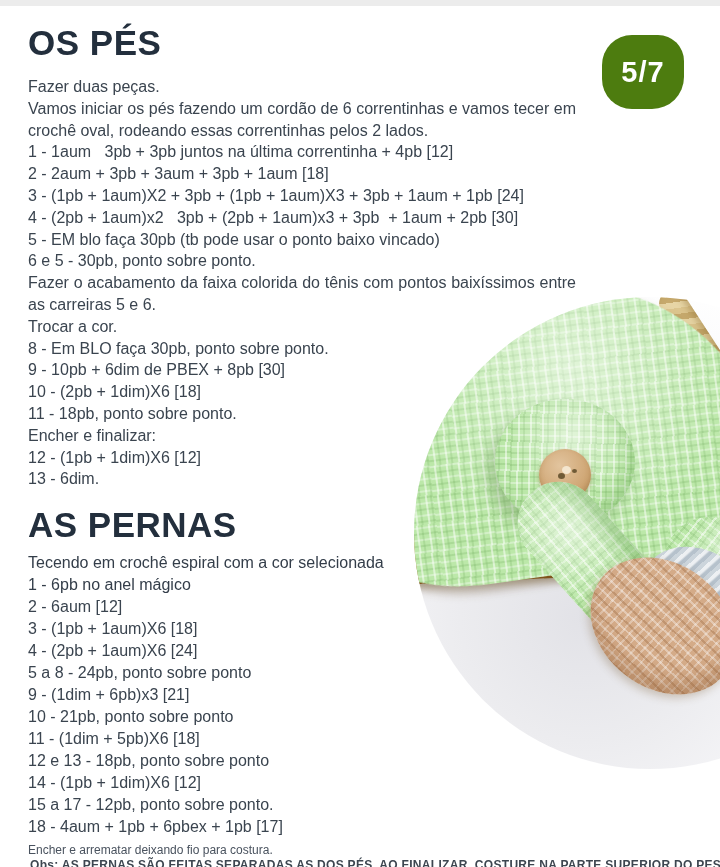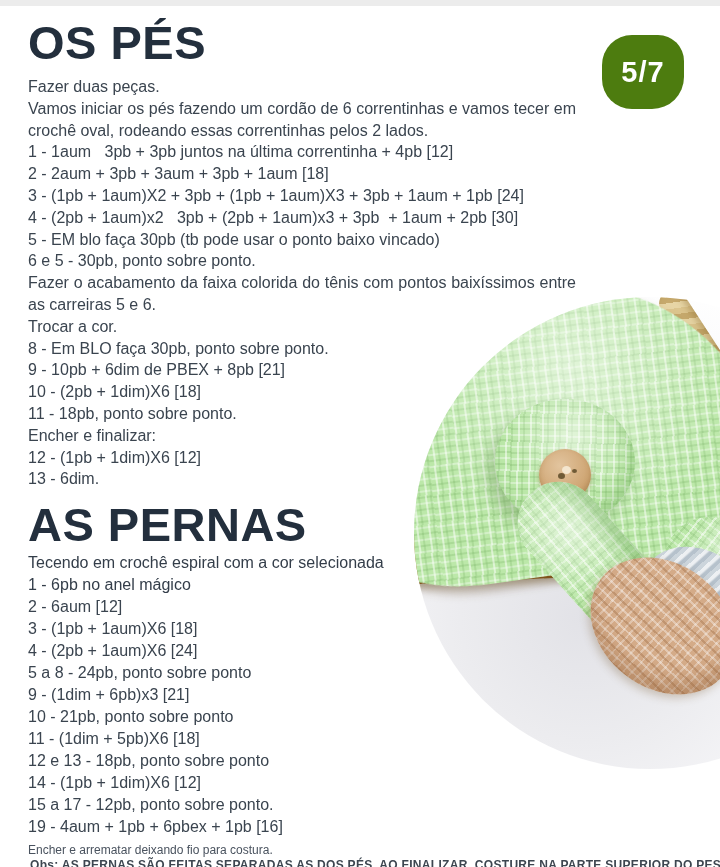--- a/index.html
+++ b/index.html
@@ -7,21 +7,21 @@
     width:720px;height:867px;position:relative;overflow:hidden;
     background:#ffffff;
     font-family:"Liberation Sans","DejaVu Sans",sans-serif;
     color:#39434f;
   }
   .top-strip{position:absolute;top:0;left:0;right:0;height:6px;background:#ececec;}
 
   
   .content{position:absolute;left:28px;top:24px;width:548px;z-index:2;}
   .title{
-    font-size:47px;line-height:38px;font-weight:bold;color:#232f3d;
+    font-size:35px;line-height:38px;font-weight:bold;color:#232f3d;
     margin:0 0 14px 0;letter-spacing:.5px;
   }
   .section-2 .title{margin:16px 0 8px 0;}
   .line{
     font-size:16px;line-height:21.8px;white-space:pre-wrap;color:#3a444f;
   }
   .section-2 .line{line-height:22px;}
   .line.justify{white-space:normal;text-align:justify;}
   .line.bold{font-weight:normal;color:#333d49;}
   .line.small{font-size:12px;line-height:18px;color:#49525e;padding-top:3px;}
@@ -153,21 +153,21 @@
         <div class="line">5 - EM blo faça 30pb (tb pode usar o ponto baixo vincado)</div>
 
         <div class="line">6 e 5 - 30pb, ponto sobre ponto.</div>
 
         <div class="line justify">Fazer o acabamento da faixa colorida do tênis com pontos baixíssimos entre as carreiras 5 e 6.</div>
 
         <div class="line">Trocar a cor.</div>
 
         <div class="line">8 - Em BLO faça 30pb, ponto sobre ponto.</div>
 
-        <div class="line">9 - 10pb + 6dim de PBEX + 8pb [21]</div>
+        <div class="line">9 - 10pb + 6dim de PBEX + 8pb [30]</div>
 
         <div class="line">10 - (2pb + 1dim)X6 [18]</div>
 
         <div class="line">11 - 18pb, ponto sobre ponto.</div>
 
         <div class="line">Encher e finalizar:</div>
 
         <div class="line">12 - (1pb + 1dim)X6 [12]</div>
 
         <div class="line">13 - 6dim.</div>
@@ -195,21 +195,21 @@
         <div class="line">10 - 21pb, ponto sobre ponto</div>
 
         <div class="line">11 - (1dim + 5pb)X6 [18]</div>
 
         <div class="line">12 e 13 - 18pb, ponto sobre ponto</div>
 
         <div class="line">14 - (1pb + 1dim)X6 [12]</div>
 
         <div class="line">15 a 17 - 12pb, ponto sobre ponto.</div>
 
-        <div class="line">19 - 4aum + 1pb + 6pbex + 1pb [16]</div>
+        <div class="line">18 - 4aum + 1pb + 6pbex + 1pb [17]</div>
 
         <div class="line small">Encher e arrematar deixando fio para costura.</div>
       </div>
   </section>
 
 </div>
 
 <div class="photo">
   <div class="rope"></div>
   <div class="shelf-top"></div>

